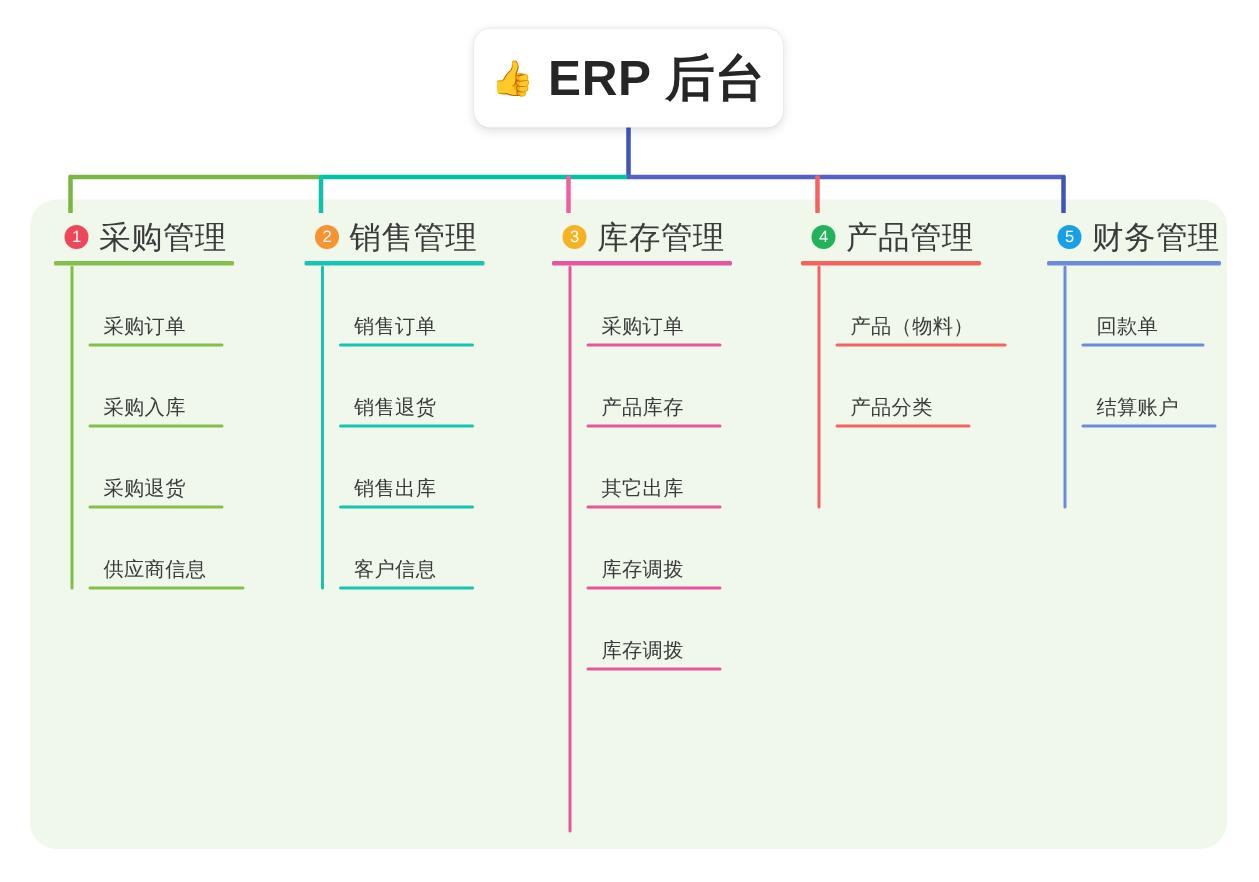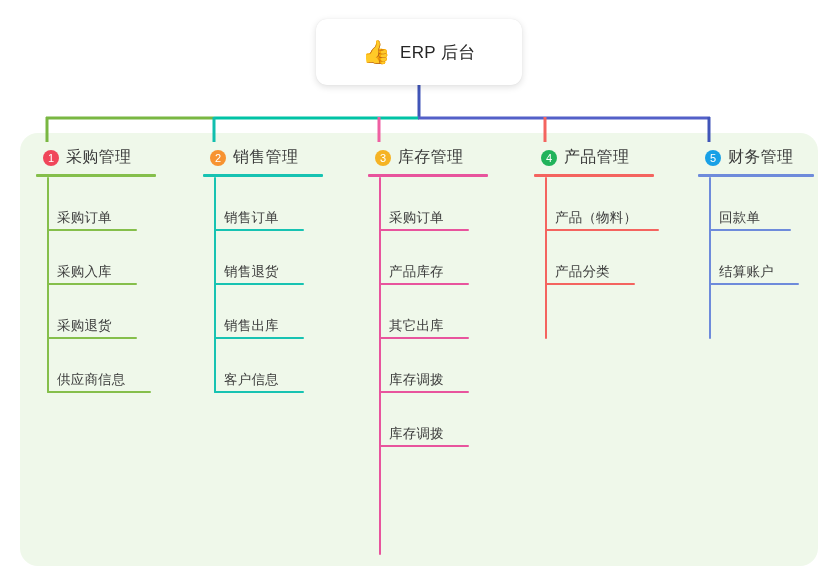--- a/index.html
+++ b/index.html
@@ -43,24 +43,24 @@
     align-items: center;
     gap: 9px;
     white-space: nowrap;
   }
   .root-emoji {
     font-size: 23px;
     line-height: 1;
     display: inline-block;
   }
   .root-title {
-    font-size: 17px;
+    font-size: 33px;
     color: #262626;
     letter-spacing: 0.4px;
-    font-weight: 400;
+    font-weight: 700;
   }
 
   
   .connectors {
     position: absolute;
     left: 0; top: 0;
     width: 839px; height: 588px;
     z-index: 2;
     pointer-events: none;
   }
@@ -102,34 +102,35 @@
     height: 16px;
     border-radius: 50%;
     color: #ffffff;
     font-size: 11px;
     line-height: 16px;
     text-align: center;
     flex: 0 0 auto;
     font-weight: 400;
   }
   .col-title {
-    font-size: 16px;
+    font-size: 21px;
     color: #3b3b3b;
     letter-spacing: 0.3px;
   }
   .header-rule {
     height: 3px;
     margin-top: 5px;
     border-radius: 1px;
   }
 
   
   .leaves {
     position: relative;
     margin-left: 11px;
+    padding-left: 12px;
     text-align: right;
   }
   .trunk {
     position: absolute;
     left: 0;
     top: 0;
     width: 2px;
     border-radius: 1px;
   }
   .leaf {

